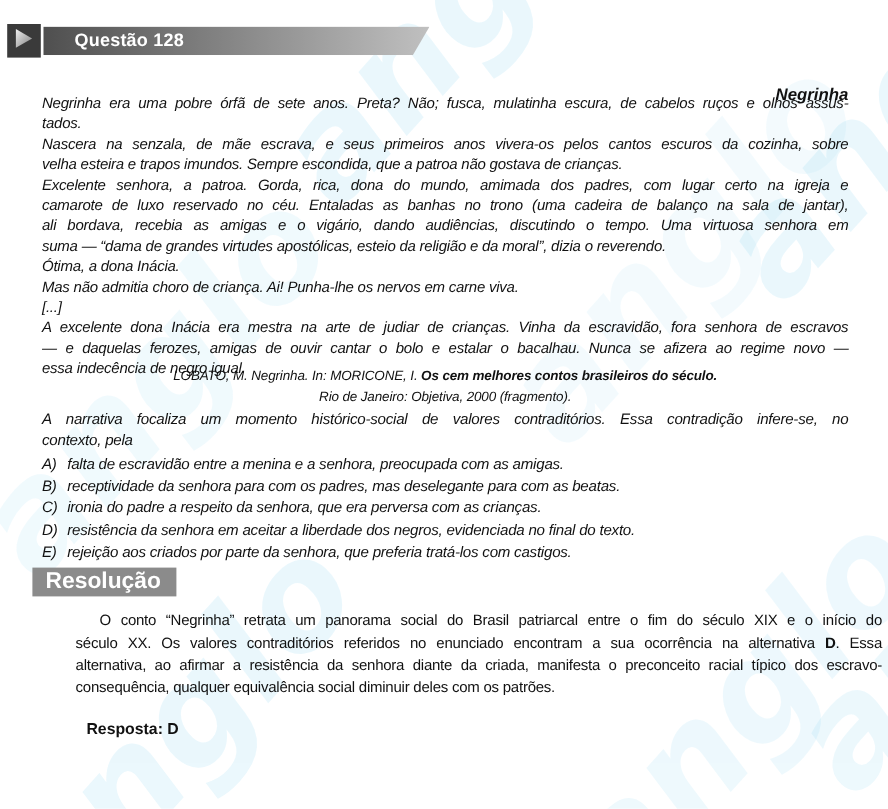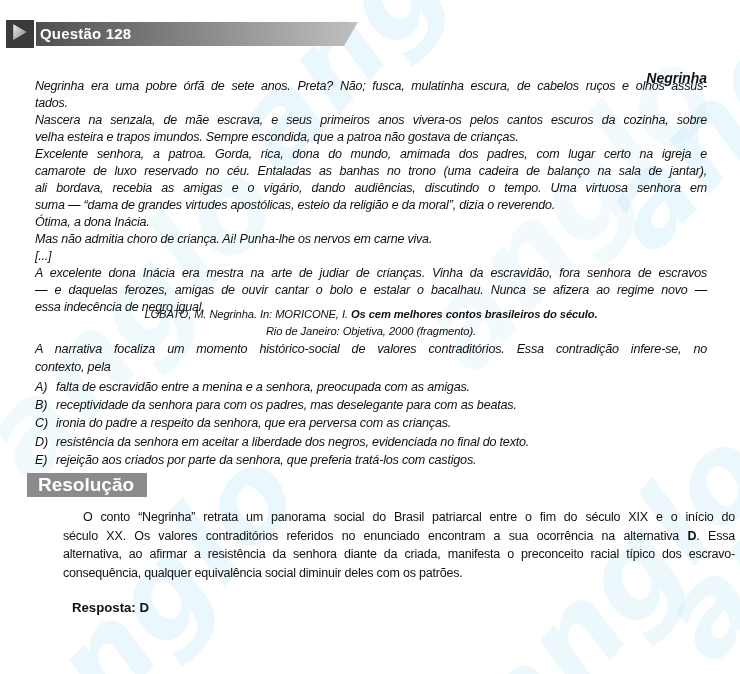--- a/index.html
+++ b/index.html
@@ -18,21 +18,21 @@
   .wm6{left:430px;top:520px;opacity:.15;}
   .wm7{left:620px;top:430px;opacity:.16;}
 
   .content{position:absolute;inset:0;z-index:1;}
 
   .arrow-box{position:absolute;left:6px;top:20px;width:28px;height:28px;background:#3a3a3a;
              display:flex;align-items:center;justify-content:center;}
   .banner{position:absolute;left:36px;top:22px;width:322px;height:24px;
           background:linear-gradient(to right,var(--banner-dark,#4f4f4f),var(--banner-light,#c0c0c0));
           clip-path:polygon(0 0,100% 0,calc(100% - 14px) 100%,0 100%);}
-  .banner-label{color:#fff;font-weight:bold;font-size:15px;line-height:24px;padding-left:4px;letter-spacing:.2px;}
+  .banner-label{color:#fff;font-weight:bold;font-size:15px;line-height:24px;padding-left:26px;letter-spacing:.2px;}
 
   .passage-title{position:absolute;left:35px;top:70px;width:672px;text-align:right;
                  font-weight:bold;font-style:italic;font-size:14px;}
 
   .excerpt{position:absolute;left:35px;top:78px;width:672px;
            font-style:italic;font-size:12.5px;line-height:17px;letter-spacing:-.2px;}
   .tline{min-height:17px;}
   .just{text-align:justify;text-align-last:justify;}
   .indent{text-indent:20px;}
 

